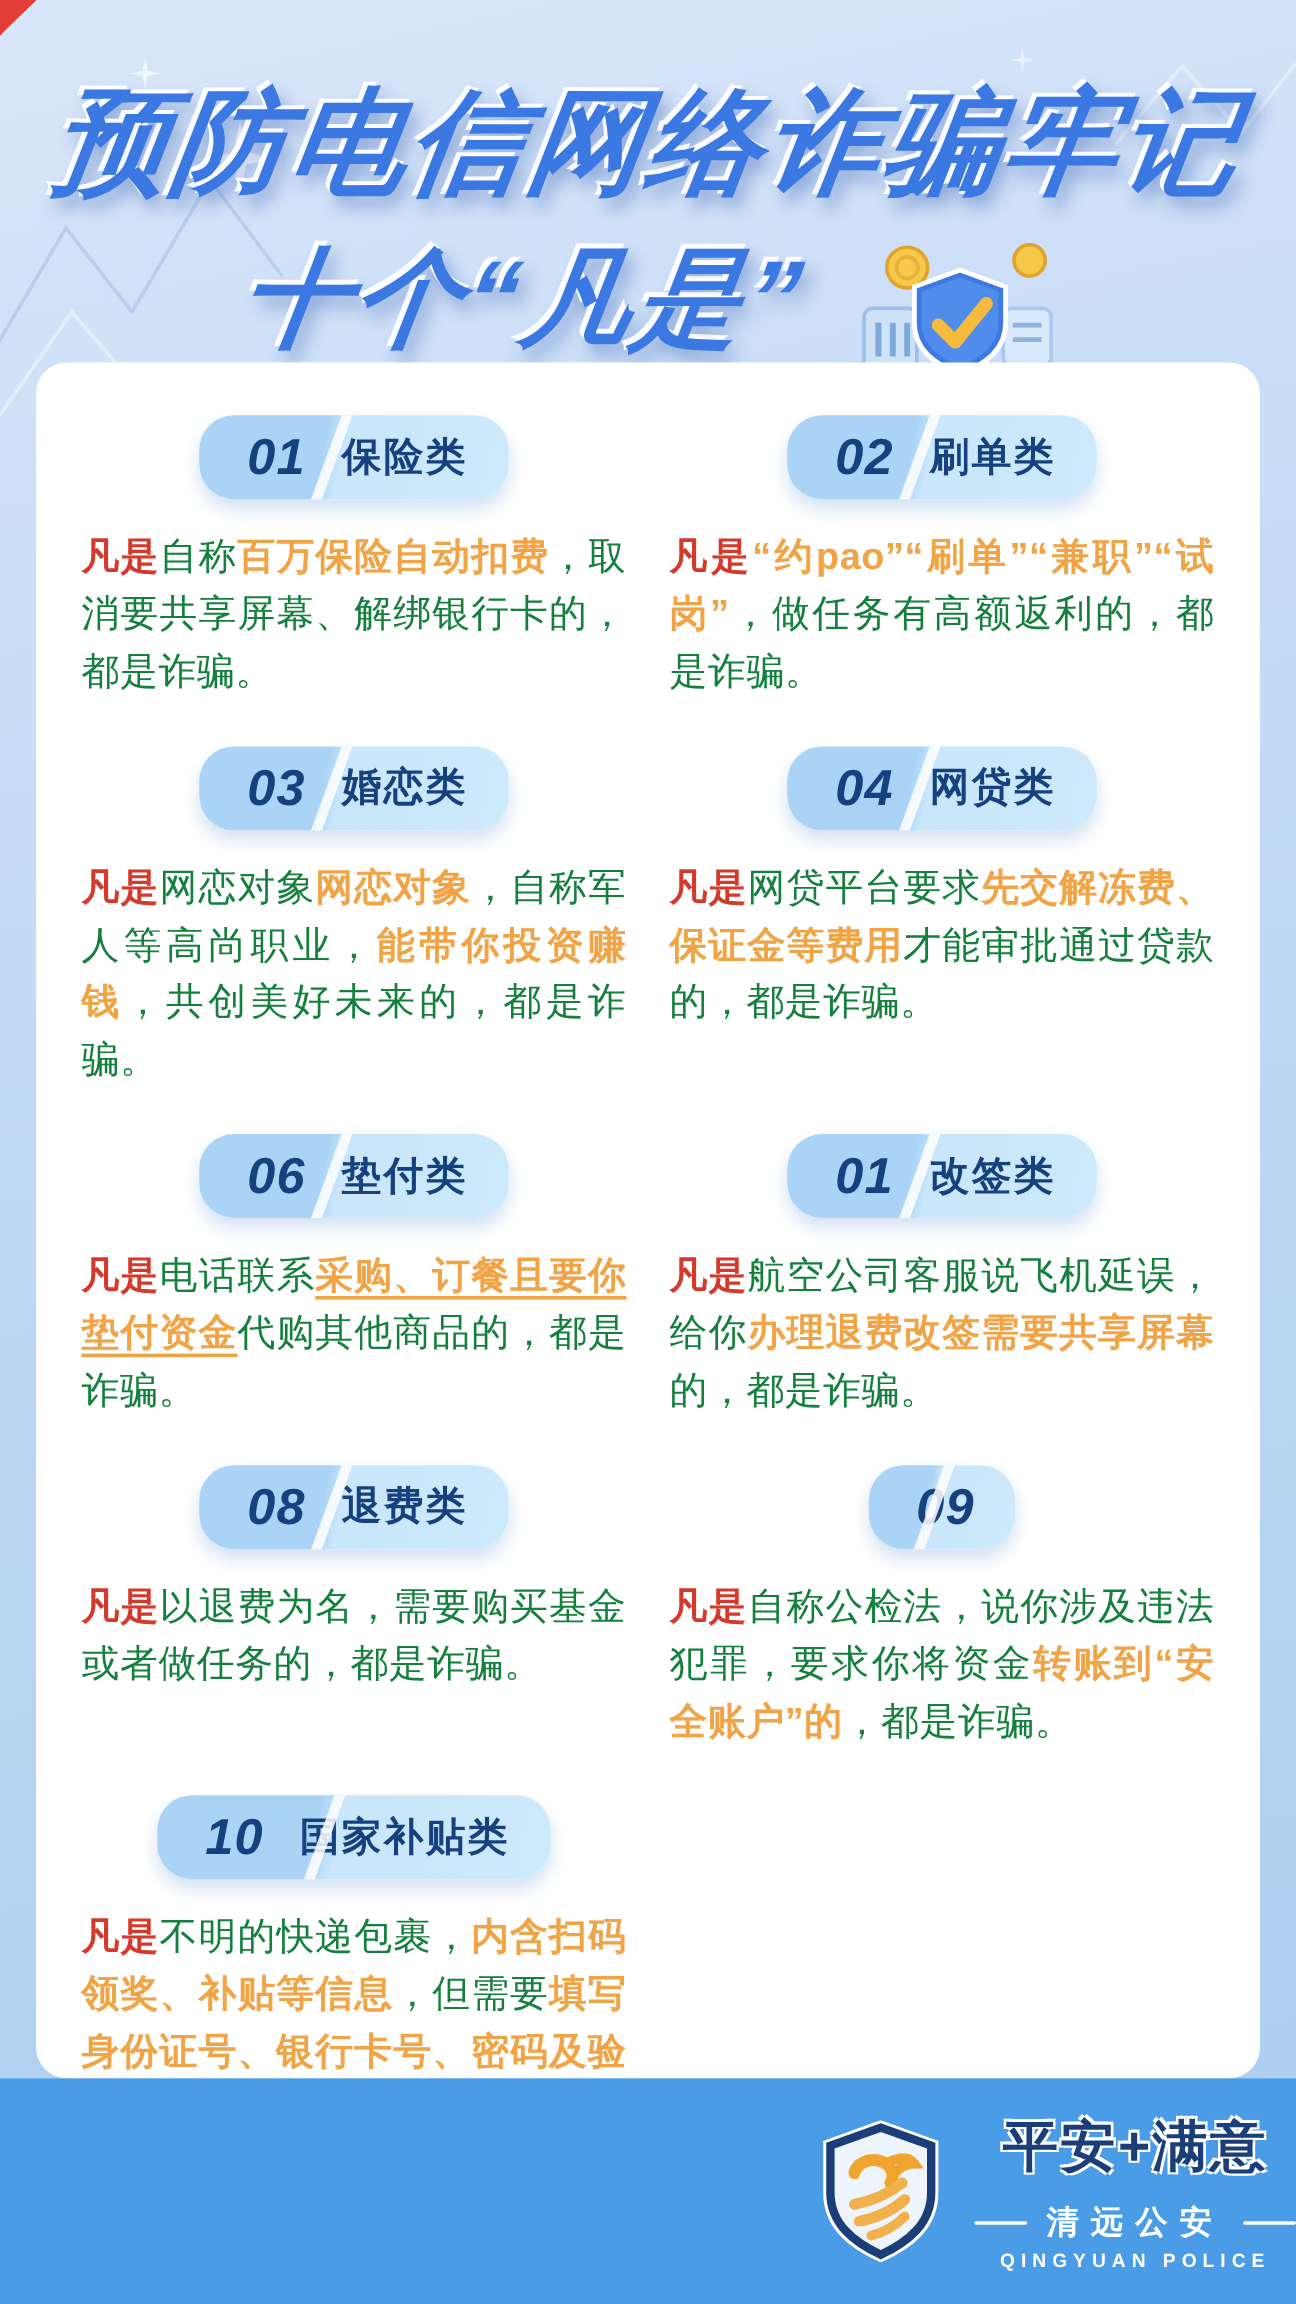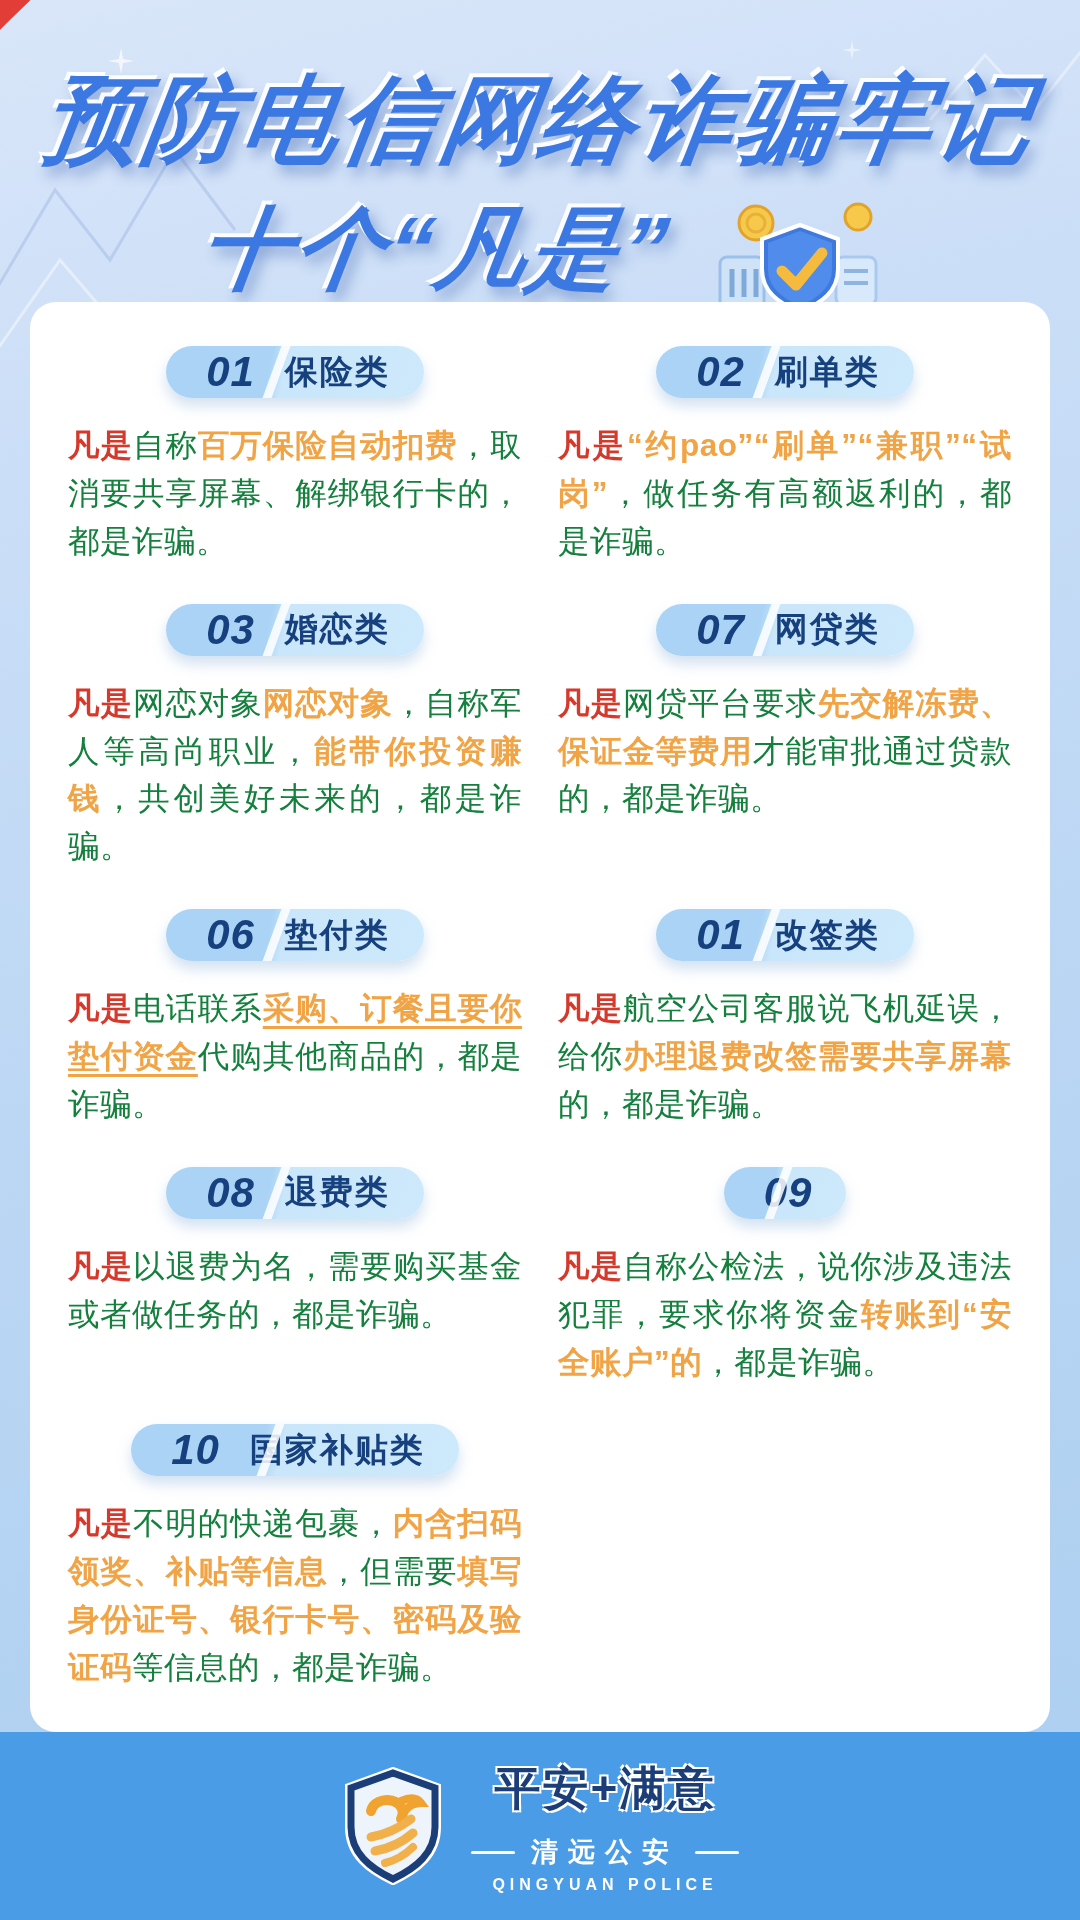--- a/index.html
+++ b/index.html
@@ -24,38 +24,38 @@
     text-shadow:-4px -4px 0 rgba(255,255,255,.92),6px 8px 14px rgba(42,86,170,.45);}
   .title-1{font-size:96px;line-height:1.05;}
   .title-row2{display:flex;justify-content:center;align-items:center;gap:18px;margin-top:14px;}
   .title-2{font-size:90px;}
   .header-art{width:190px;height:120px;margin-top:10px;}
   
   .card{position:absolute;left:30px;right:30px;top:302px;height:1430px;background:#ffffff;
     border-radius:26px;box-sizing:border-box;padding:44px 38px 0;}
   .grid{display:grid;grid-template-columns:1fr 1fr;column-gap:36px;row-gap:38px;}
   .badge-row{display:flex;justify-content:center;}
-  .badge{display:inline-flex;align-items:center;height:52px;border-radius:29px;
+  .badge{display:inline-flex;align-items:center;height:70px;border-radius:29px;
     padding:0 34px 0 40px;gap:30px;position:relative;overflow:hidden;
     background:linear-gradient(102deg,#aad3f5 0%,#aad3f5 40%,#c9e6fa 46%,#cde9fb 100%);
     box-shadow:0 8px 14px rgba(125,168,214,.35);}
   .badge::after{content:'';position:absolute;top:-6px;bottom:-6px;left:41%;width:9px;
     background:rgba(255,255,255,.85);transform:skewX(-20deg);}
   .badge-num{font-size:42px;font-weight:800;font-style:italic;color:#16417e;letter-spacing:1px;}
   .badge-label{font-size:33px;font-weight:700;color:#16417e;letter-spacing:2px;}
   .section-text{margin:24px 0 0;font-size:31.5px;line-height:1.52;color:#58595b;
     text-align:justify;letter-spacing:.5px;}
   .seg-gray{color:#15803d;}
   .seg-red{color:#d5392c;font-weight:800;}
   .seg-orange{color:#f0a445;font-weight:800;}
   .seg-orange-u{color:#f0a445;font-weight:800;text-decoration:underline;
     text-decoration-thickness:3px;text-underline-offset:7px;}
   
   .footer{position:absolute;left:0;right:0;top:1732px;bottom:0;background:#4b9ce6;
-    display:flex;align-items:center;justify-content:center;gap:26px;}
+    display:flex;align-items:center;justify-content:flex-end;gap:26px;}
   .footer-text{display:flex;flex-direction:column;align-items:center;}
   .brand-title{font-size:46px;font-weight:900;color:#1c3e78;letter-spacing:2px;
     text-shadow:-2px -2px 0 #fff,2px -2px 0 #fff,-2px 2px 0 #fff,2px 2px 0 #fff;}
   .brand-sub{display:flex;align-items:center;gap:16px;margin-top:14px;color:#fff;
     font-size:27px;font-weight:700;letter-spacing:10px;}
   .brand-sub::before,.brand-sub::after{content:'';width:44px;height:3px;background:#fff;border-radius:2px;}
   .brand-en{margin-top:6px;color:#fff;font-size:16px;font-weight:700;letter-spacing:5px;}
 </style>
 </head>
 <body>
@@ -122,21 +122,21 @@
         <span class="badge-num">03</span>
         <span class="badge-label">婚恋类</span>
       </div>
     </div>
     <p class="section-text"><span class="seg-red">凡是</span><span class="seg-gray">网恋对象</span><span class="seg-orange">网恋对象</span><span class="seg-gray">，自称军人等高尚职业，</span><span class="seg-orange">能带你投资赚钱</span><span class="seg-gray">，共创美好未来的，都是诈骗。</span></p>
   </section>
 
   <section class="fraud-section">
     <div class="badge-row">
       <div class="badge">
-        <span class="badge-num">07</span>
+        <span class="badge-num">04</span>
         <span class="badge-label">网贷类</span>
       </div>
     </div>
     <p class="section-text"><span class="seg-red">凡是</span><span class="seg-gray">网贷平台要求</span><span class="seg-orange">先交解冻费、保证金等费用</span><span class="seg-gray">才能审批通过贷款的，都是诈骗。</span></p>
   </section>
 
 
   <section class="fraud-section">
     <div class="badge-row">
       <div class="badge">

